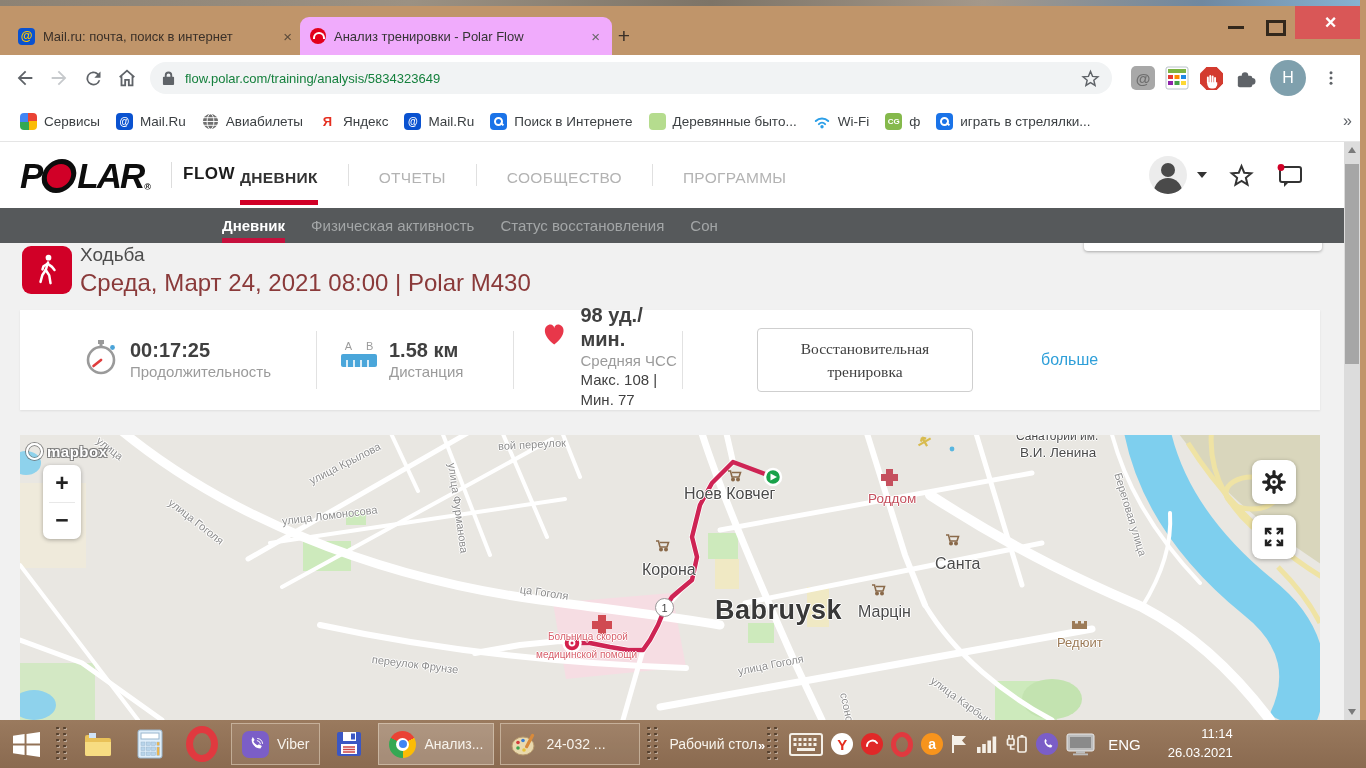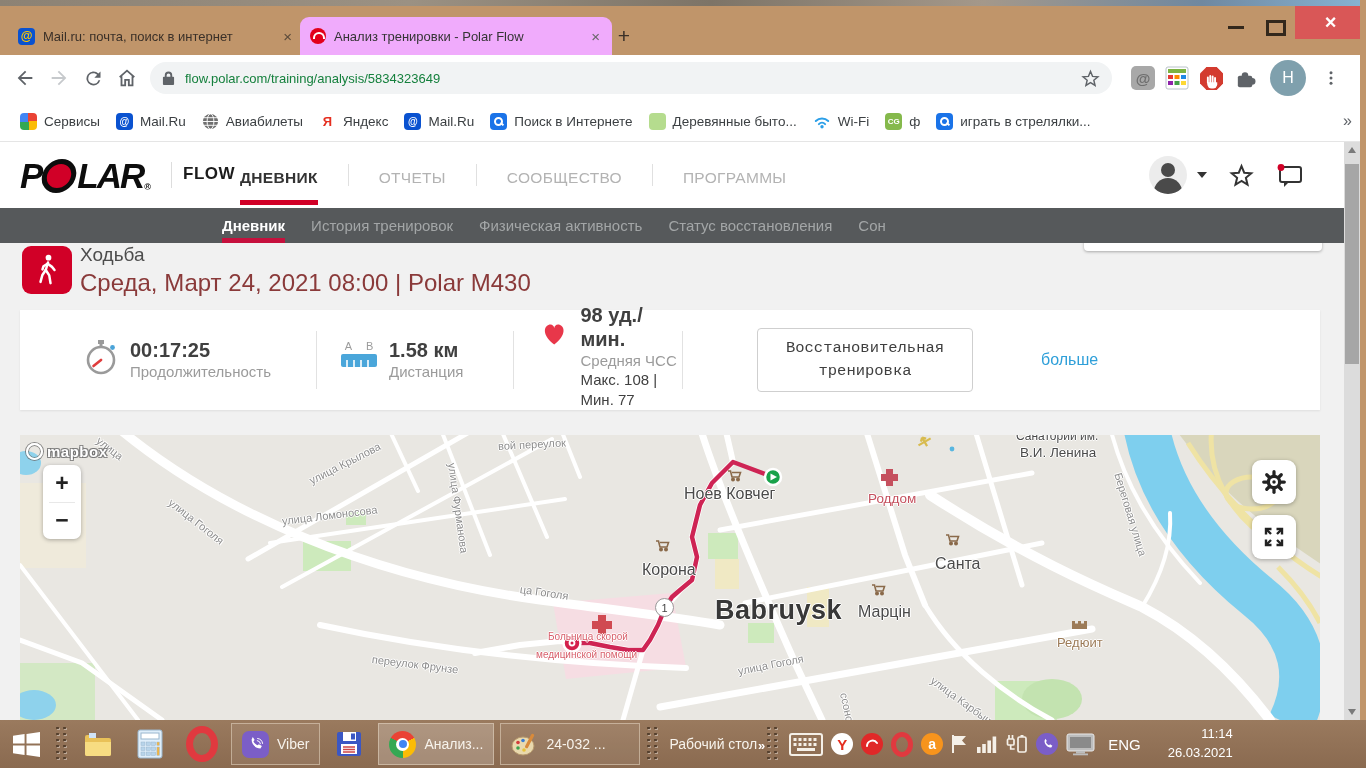--- a/index.html
+++ b/index.html
@@ -93,21 +93,21 @@
   .stat{display:flex;align-items:flex-start;gap:12px;}
   .stat-val{font-size:20px;font-weight:bold;color:#404040;line-height:1.2;}
   .stat-lbl{font-size:15px;color:#9b9b9b;line-height:1.3;}
   .stat-sub{font-size:15px;color:#404040;line-height:1.3;}
   .vdiv{width:1px;height:58px;background:#e2e2e2;}
   #d1{width:232px;} #d2{width:196px;} #d3{width:168px;} #d4{width:132px;}
   .stat{box-sizing:border-box;}
   .ab-ruler{display:flex;flex-direction:column;align-items:center;margin-top:2px;}
   .ab-letters{font-size:11px;color:#9b9b9b;display:flex;gap:14px;margin-bottom:2px;}
   #benefit-btn{margin-left:74px;width:216px;border:1px solid #cfcfcf;border-radius:4px;background:#fff;
-    color:#3f3f3f;font-size:15.5px;line-height:1.5;padding:8px 6px;font-family:Liberation Mono, monospace;}
+    color:#3f3f3f;font-size:15.5px;line-height:1.5;padding:8px 6px;font-family:Liberation Serif, serif;}
   #more-link{margin-left:68px;font-size:16px;color:#2e9fd9;}
 
   
   #map{position:absolute;left:20px;top:293px;width:1300px;height:285px;background:#e9e7e2;overflow:hidden;}
   .mapsvg{position:absolute;left:0;top:0;}
   .ml{position:absolute;white-space:nowrap;text-shadow:1px 0 0 #fff,-1px 0 0 #fff,0 1px 0 #fff,0 -1px 0 #fff;}
   .st{font-size:11px;color:#8d8d8d;transform-origin:0 50%;}
   .pl{font-size:16px;color:#4a4a4a;}
   .pl-red{font-size:13.5px;color:#c5505e;}
   .pl-brown{font-size:13px;color:#9c7b57;}
@@ -340,21 +340,20 @@
             <path d="M8 19 L8 24 L13 19" fill="#333"></path>
             <circle cx="5" cy="4.5" r="3.4" fill="#d10027"></circle>
           </svg>
       </div>
     </div>
 
     <div id="search-sliver"></div>
 
     <div id="subnav">
       <span class="sn-item active">Дневник</span>
-      <span class="sn-item">История тренировок</span>
       <span class="sn-item">Физическая активность</span>
       <span class="sn-item">Статус восстановления</span>
       <span class="sn-item">Сон</span>
     </div>
 
     <div id="activity">
       <div id="sport-icon">
         <svg width="30" height="34" viewBox="0 0 24 27">
             <g stroke="#fff" stroke-width="2" fill="none" stroke-linecap="round" stroke-linejoin="round">
               <circle cx="13.2" cy="3.6" r="2.3" fill="#fff" stroke="none"></circle>

